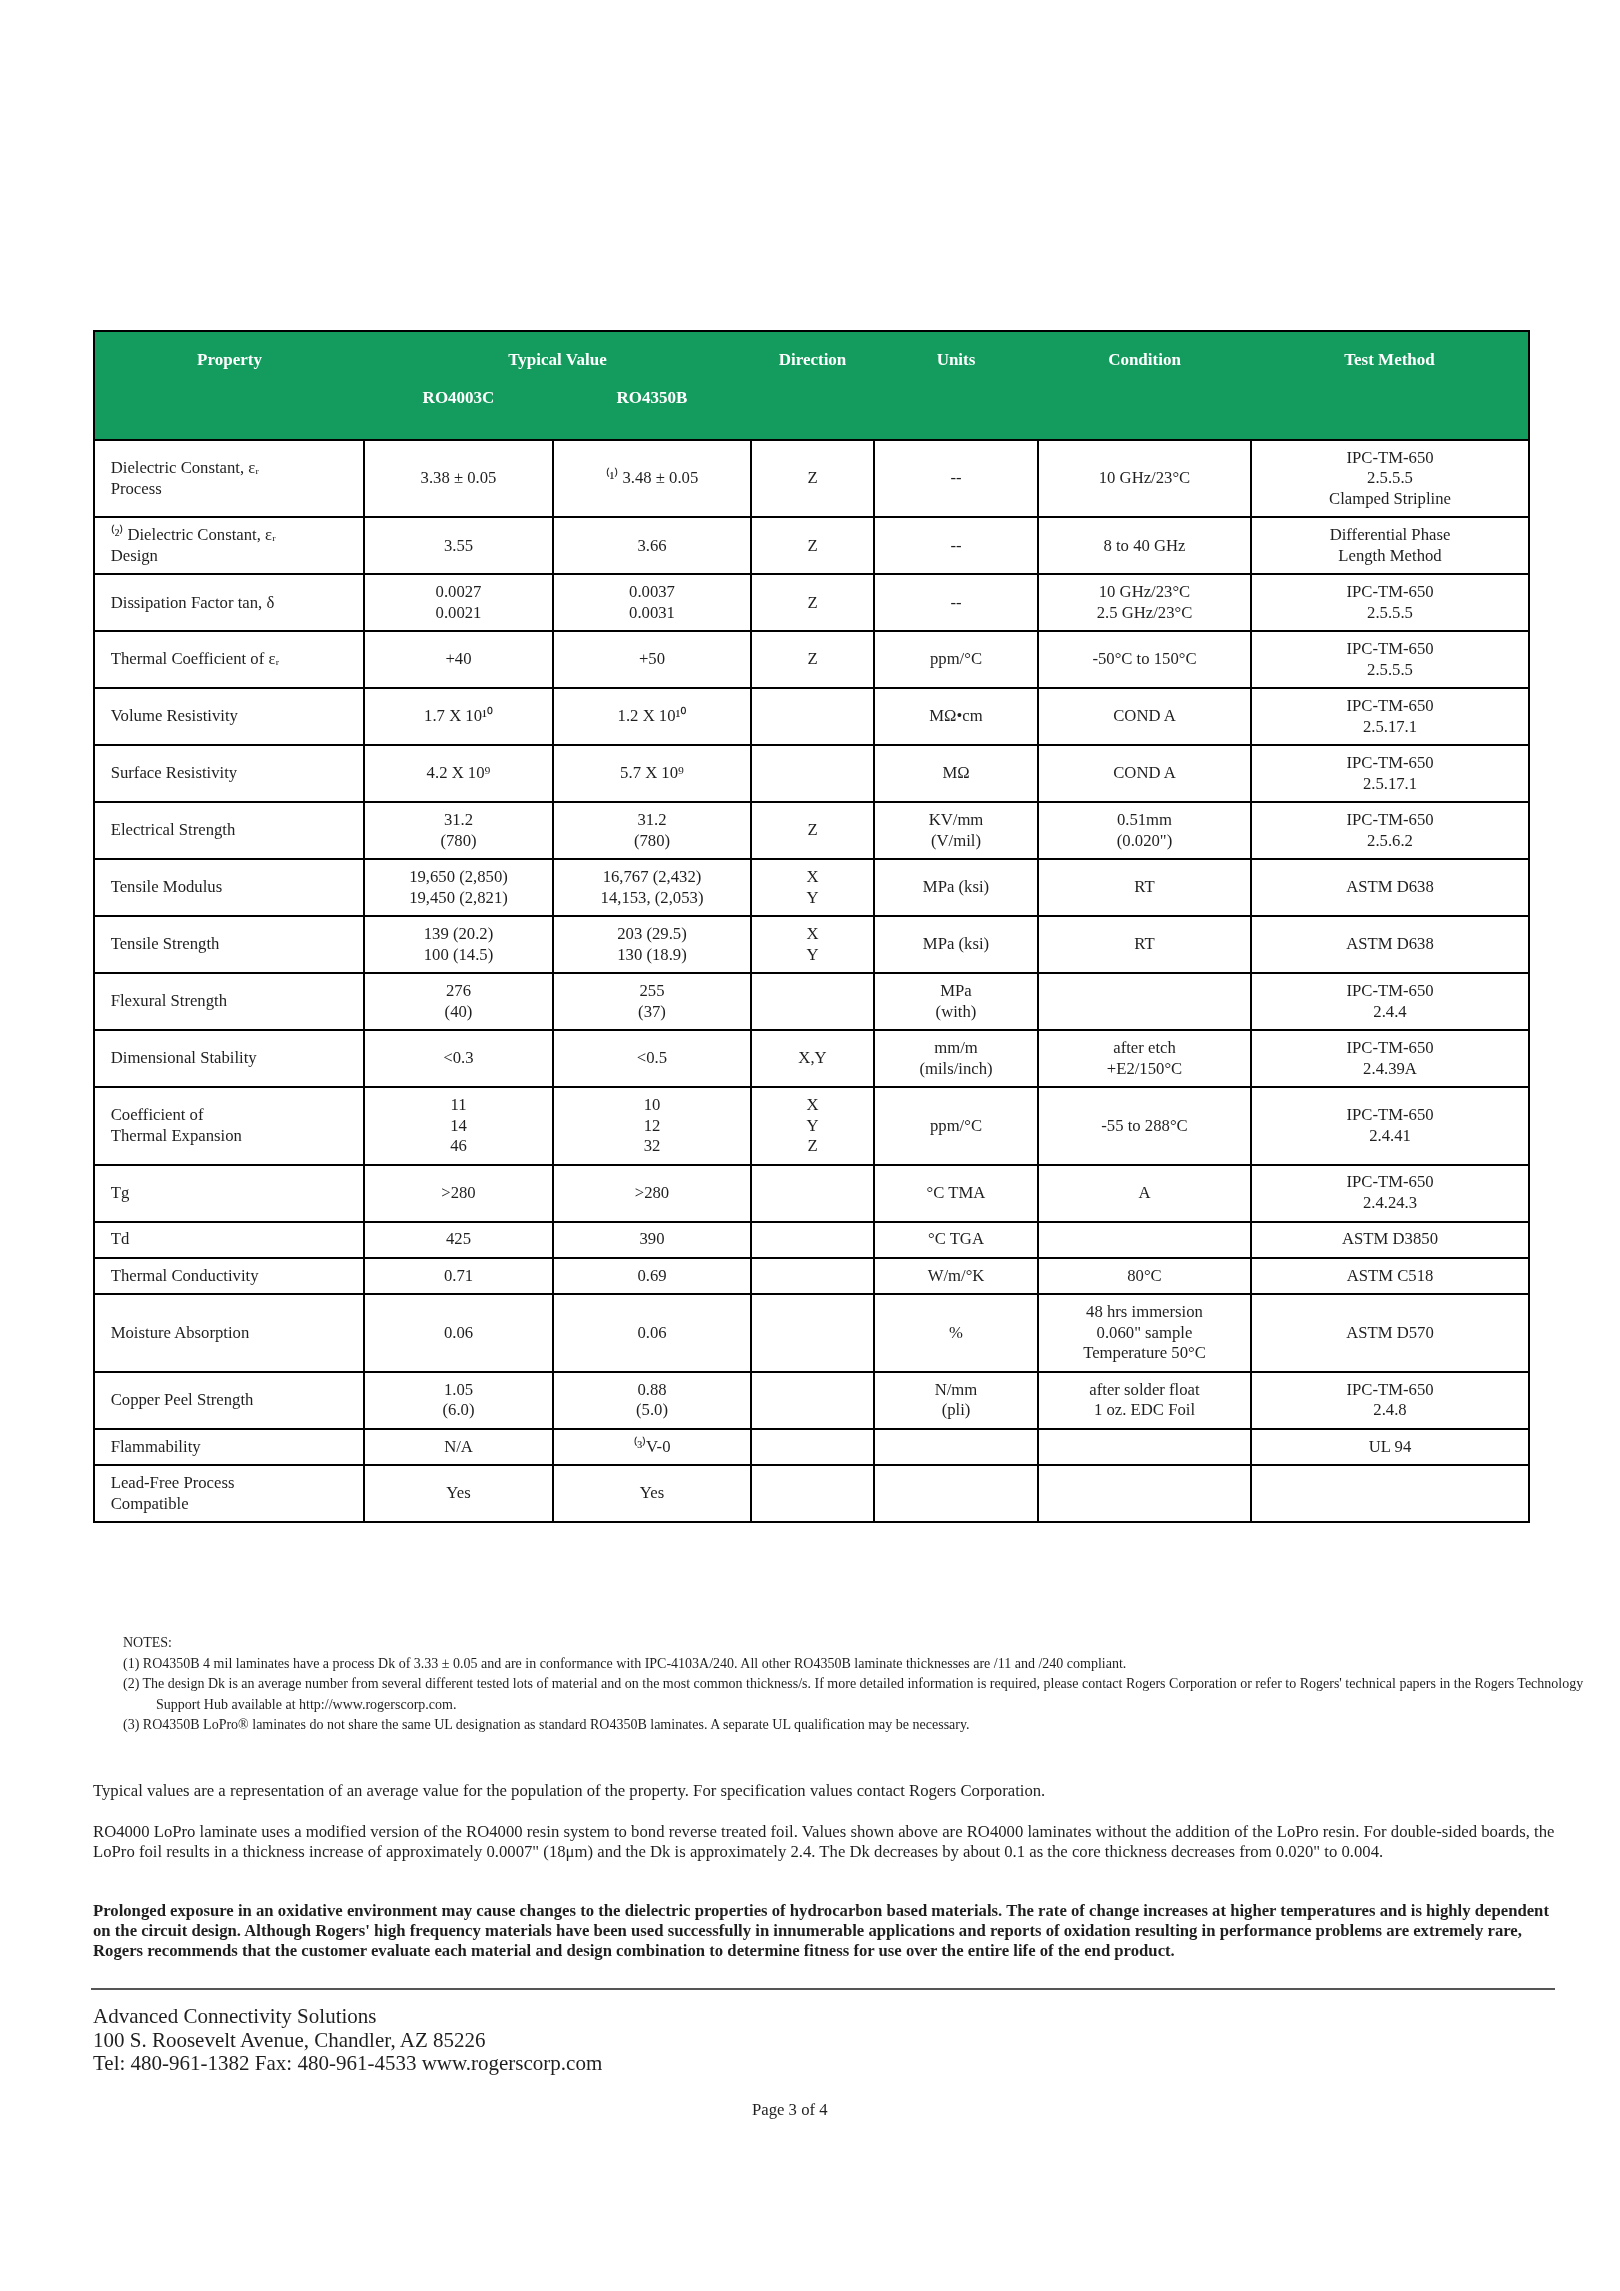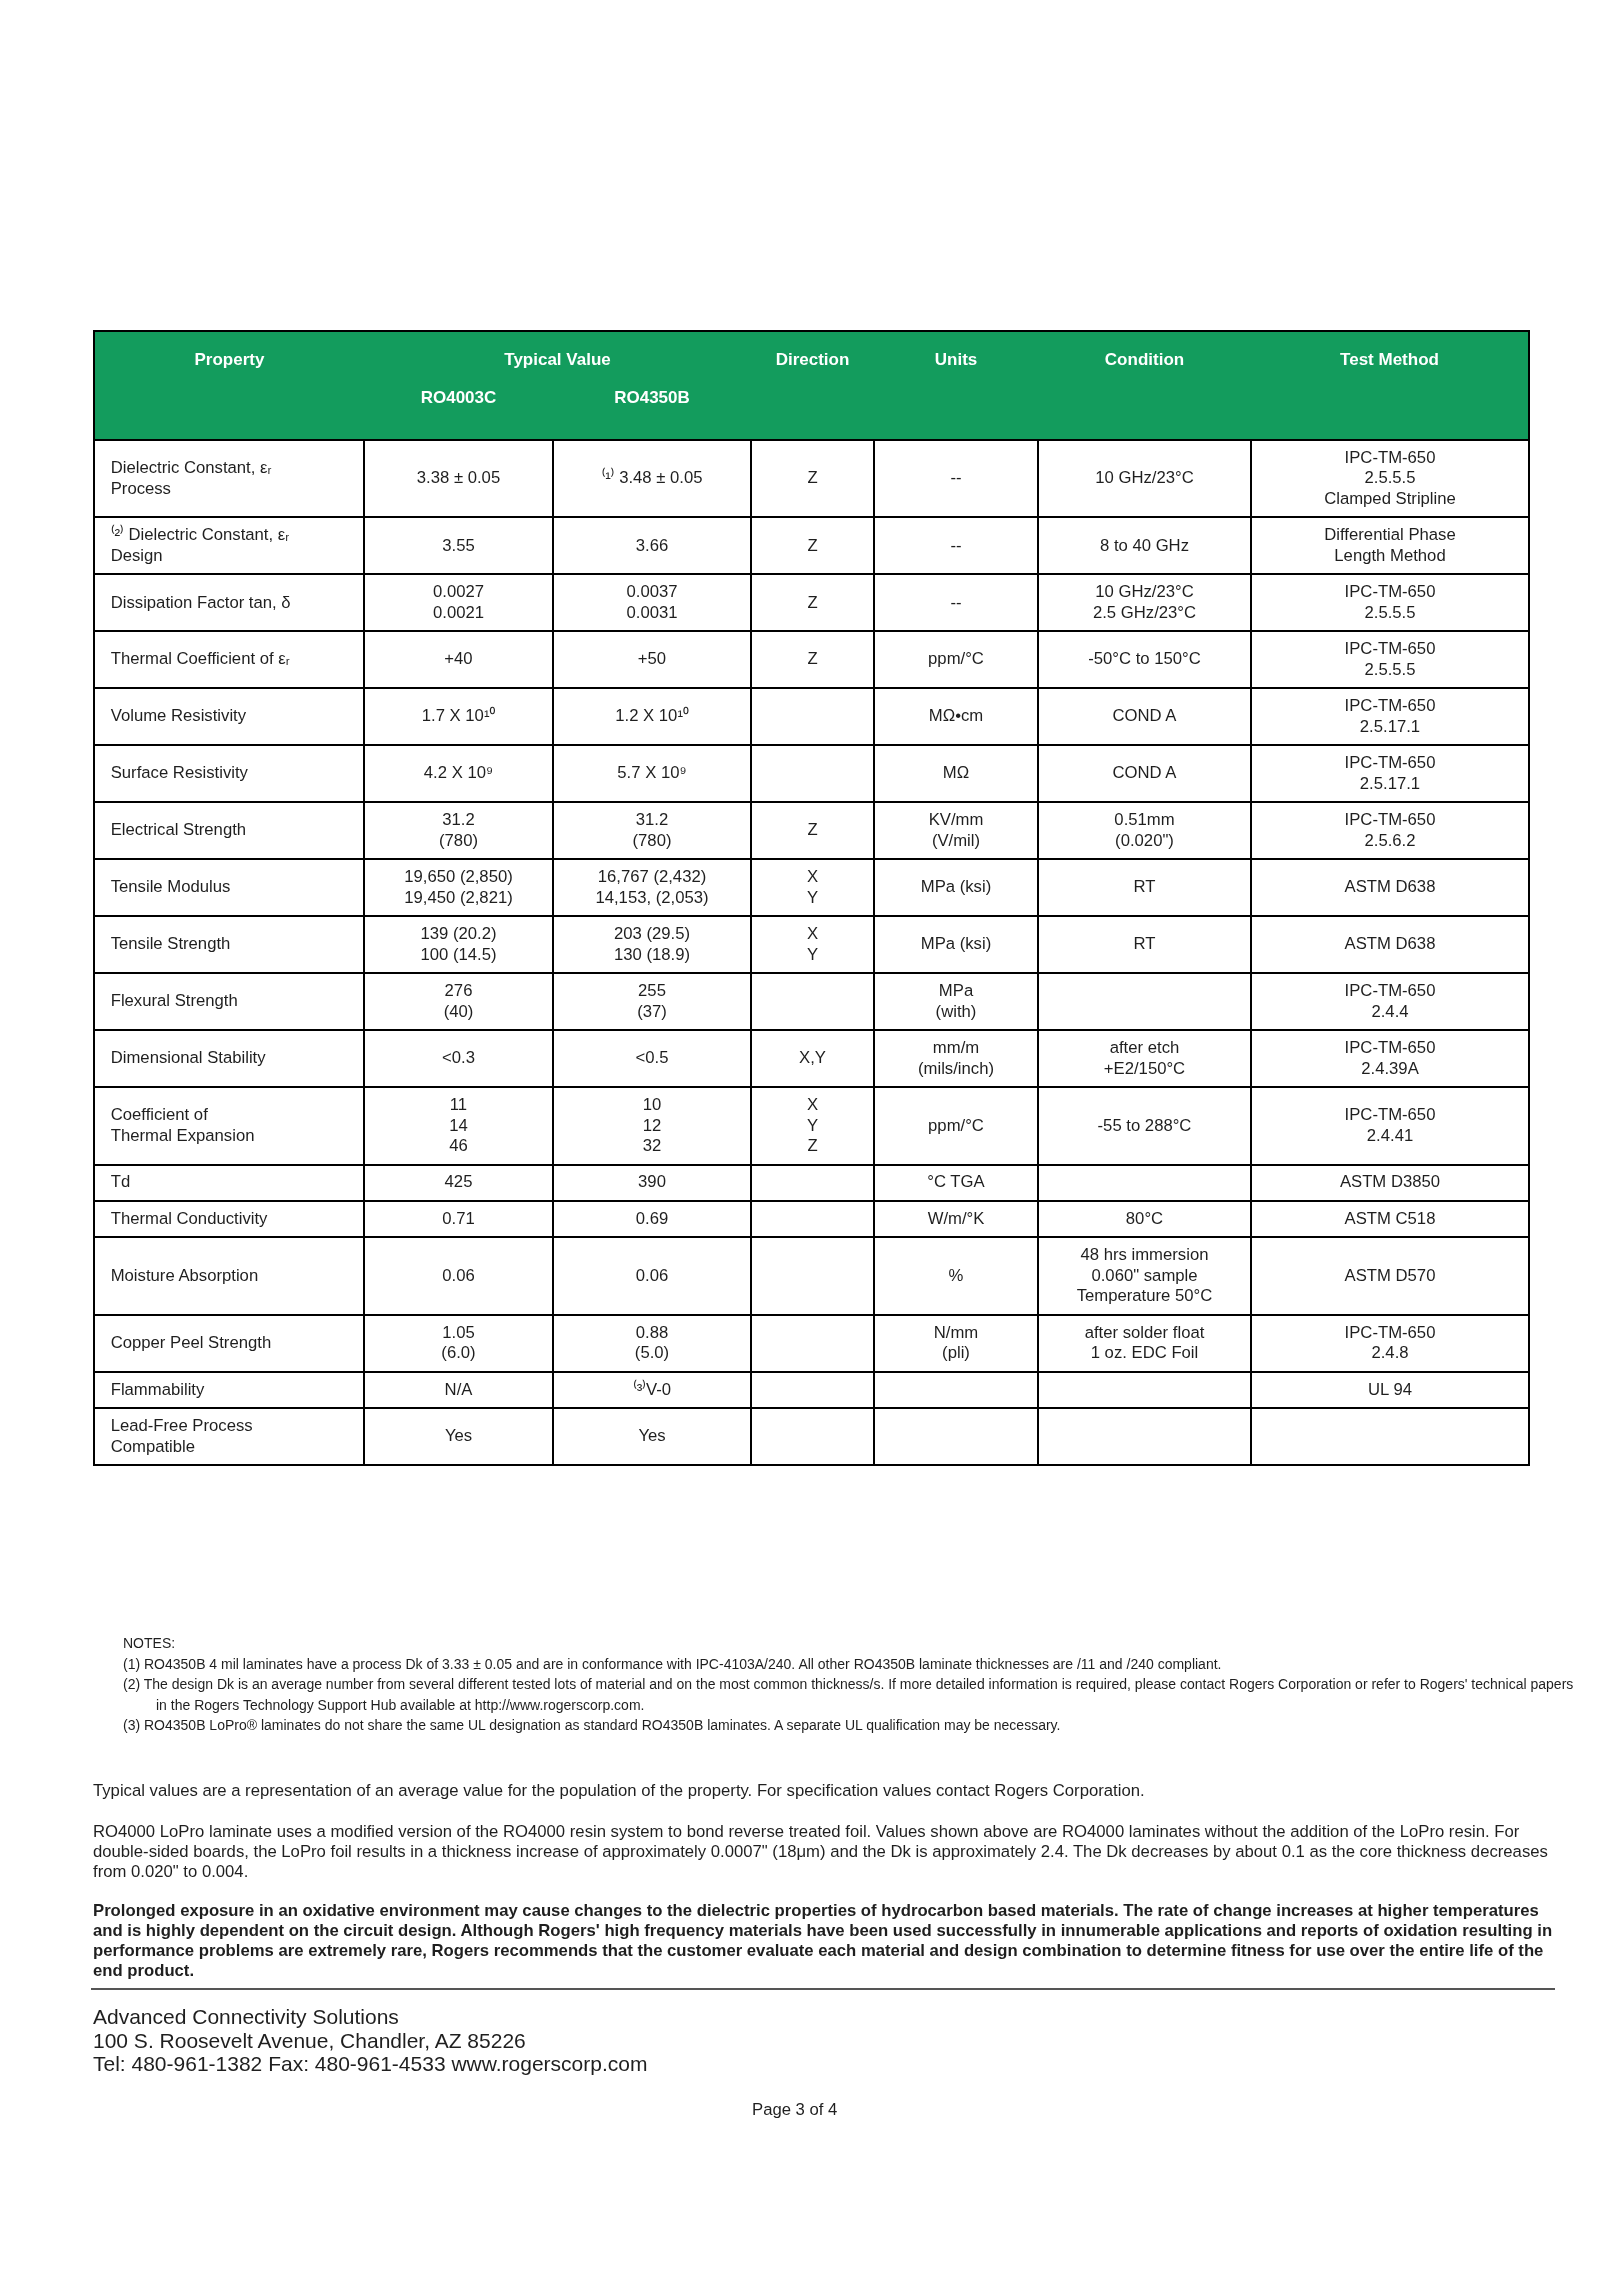--- a/index.html
+++ b/index.html
@@ -1,19 +1,19 @@
 <!DOCTYPE html>
 <html style="--green: #139c5d; --ink: #1f1f1f;"><head>
 <meta charset="utf-8">
 <style>
   :root{ --green:#139c5d; --ink:#1f1f1f; }
   html,body{margin:0;padding:0;background:#ffffff;}
   .page{
     position:relative; width:1620px; height:2192px; background:#ffffff;
-    font-family:Liberation Sans, sans-serif; color:var(--ink);
+    font-family:Liberation Serif, serif; color:var(--ink);
     overflow:hidden;
   }
   
   table.props{
     position:absolute; left:93px; top:330px; width:1434px;
     border-collapse:collapse; table-layout:fixed;
     border:2px solid #000;
   }
   thead th{
     background:var(--green); color:#fff; border:0;
@@ -217,20 +217,30 @@
 32</td>
         <td>X
 Y
 Z</td>
         <td>ppm/°C</td>
         <td>-55 to 288°C</td>
         <td>IPC-TM-650
 2.4.41</td>
       </tr>
       <tr>
+        <td class="prop">Tg</td>
+        <td>&gt;280</td>
+        <td>&gt;280</td>
+        <td></td>
+        <td>°C TMA</td>
+        <td>A</td>
+        <td>IPC-TM-650
+2.4.24.3</td>
+      </tr>
+      <tr>
         <td class="prop">Td</td>
         <td>425</td>
         <td>390</td>
         <td></td>
         <td>°C TGA</td>
         <td></td>
         <td>ASTM D3850</td>
       </tr>
       <tr>
         <td class="prop">Thermal Conductivity</td>

